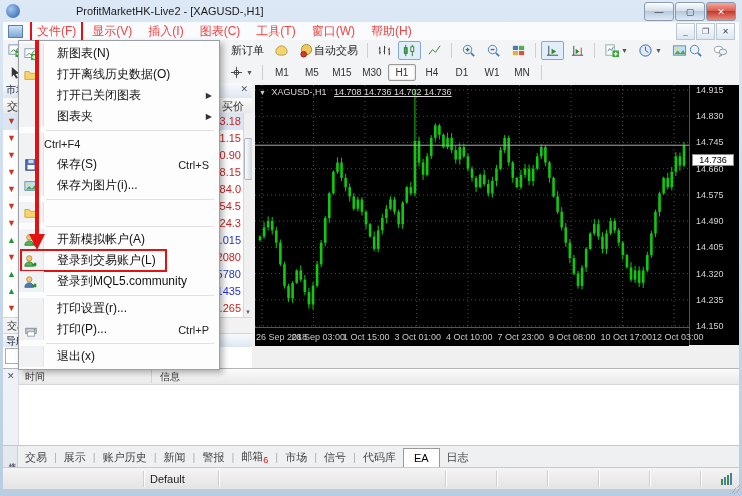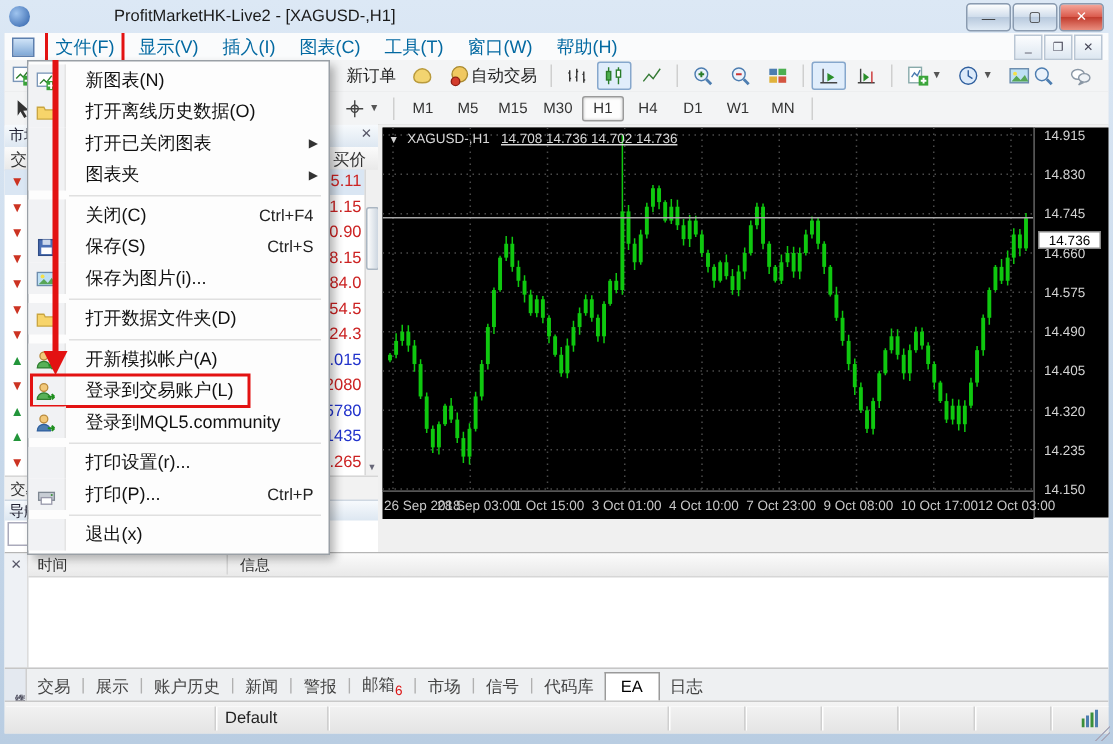--- a/index.html
+++ b/index.html
@@ -12,21 +12,21 @@
   .winbtns{position:absolute;right:6px;top:2px;display:flex;}
   .wbtn{width:28px;height:17px;border:1px solid #8a9bb0;border-radius:3px;margin-left:1px;
         background:linear-gradient(#fdfefe,#cfdceb 50%,#b8c9dd 50%,#dfeaf5);display:flex;align-items:center;justify-content:center;
         font-size:9px;color:#333;}
   .wbtn.close{background:linear-gradient(#f5a79b,#d9584a 50%,#c23c2e 50%,#e98d7e);color:#fff;}
   
   .content{position:absolute;left:3px;top:22px;width:736px;height:467px;background:#f0f0f0;overflow:hidden;}
   
   .menubar{position:absolute;left:0;top:0;width:736px;height:18px;background:#fafbfc;border-bottom:1px solid #e3e3e3;display:flex;align-items:center;font-size:12px;}
   .childicon{width:13px;height:11px;margin:0 6px 0 5px;background:linear-gradient(#cfe3f7,#7fa8d6);border:1px solid #5c7fae;}
-  .mitem{position:relative;padding:8px 8px;color:#0369a1;white-space:nowrap;}
+  .mitem{position:relative;padding:8px 8px;color:#ef4444;white-space:nowrap;}
   .mitem.mhl::after{content:'';position:absolute;inset:-1px 1px;border:2px solid #e31212;}
   .mdibtns{position:absolute;right:4px;top:1px;display:flex;}
   .mdibtn{width:17px;height:15px;border:1px solid #b9c6d4;margin-left:1px;background:linear-gradient(#fcfdfe,#dde7f1);
           font-size:8px;color:#445;display:flex;align-items:center;justify-content:center;}
   
   .toolbar1{position:absolute;left:0;top:18px;width:736px;height:21px;background:#f3f4f5;border-bottom:1px solid #dcdcdc;display:flex;align-items:center;font-size:11px;}
   .toolbar2{position:absolute;left:0;top:39px;width:736px;height:22px;background:#f3f4f5;border-bottom:1px solid #c9c9c9;display:flex;align-items:center;font-size:10px;}
   .tbtn{display:flex;align-items:center;padding:1px 3px;border:1px solid transparent;border-radius:2px;margin:0 1px;color:#222;}
   .tbtn.pressed{background:#e0edfb;border-color:#86a7cc;}
   .vsep{width:1px;height:15px;background:#cfcfcf;margin:0 4px;}
@@ -296,21 +296,21 @@
       <div class="mwatch">
         <div class="mw-title">市场报价</div>
         <span class="mw-close">✕</span>
         <div class="mw-header">
           <span class="c1">交易品种</span>
           <span class="c2">买价</span>
         </div>
         <div class="mw-rows" id="mw-rows">
             <div class="mw-row selected">
               <span class="mw-arr down">▼</span>
-              <span class="mw-bid down">5.11</span>
+              <span class="mw-bid down">3.18</span>
             </div>
             <div class="mw-row">
               <span class="mw-arr down">▼</span>
               <span class="mw-bid down">1.15</span>
             </div>
             <div class="mw-row">
               <span class="mw-arr down">▼</span>
               <span class="mw-bid down">0.90</span>
             </div>
             <div class="mw-row">
@@ -708,21 +708,20 @@
         <div class="fm-row">
           <span class="fm-ico"></span>
           <span class="fm-label">图表夹</span>
           <span class="fm-sub">▶</span>
         </div>
         <div class="fm-sep">
           <i></i>
         </div>
         <div class="fm-row">
           <span class="fm-ico"></span>
-          <span class="fm-label">关闭(C)</span>
           <span class="fm-short">Ctrl+F4</span>
         </div>
         <div class="fm-row">
           <span class="fm-ico">
             <svg width="14" height="14" viewBox="0 0 16 16">
               <rect x="2" y="2" width="12" height="12" fill="#4a6fb5" stroke="#2f4c86"></rect>
               <rect x="5" y="2" width="6" height="4" fill="#cdd9ec"></rect>
               <rect x="4" y="8" width="8" height="5" fill="#fff"></rect>
             </svg>
           </span>
@@ -741,21 +740,20 @@
         </div>
         <div class="fm-sep">
           <i></i>
         </div>
         <div class="fm-row">
           <span class="fm-ico">
             <svg width="14" height="14" viewBox="0 0 16 16">
               <path d="M1 4h5l1 2h8v7H1z" fill="#f7d46a" stroke="#c9a53f"></path>
             </svg>
           </span>
-          <span class="fm-label">打开数据文件夹(D)</span>
         </div>
         <div class="fm-sep">
           <i></i>
         </div>
         <div class="fm-row">
           <span class="fm-ico">
             <svg width="14" height="14" viewBox="0 0 16 16">
               <circle cx="6" cy="5" r="3" fill="#f2c879" stroke="#b98a3c"></circle>
               <path d="M1 14c0-3 2.2-5 5-5s5 2 5 5z" fill="#58b158" stroke="#2f7d2f"></path>
               <path d="M12.5 9v6M9.5 12h6" stroke="#1e8f1e" stroke-width="2"></path>

